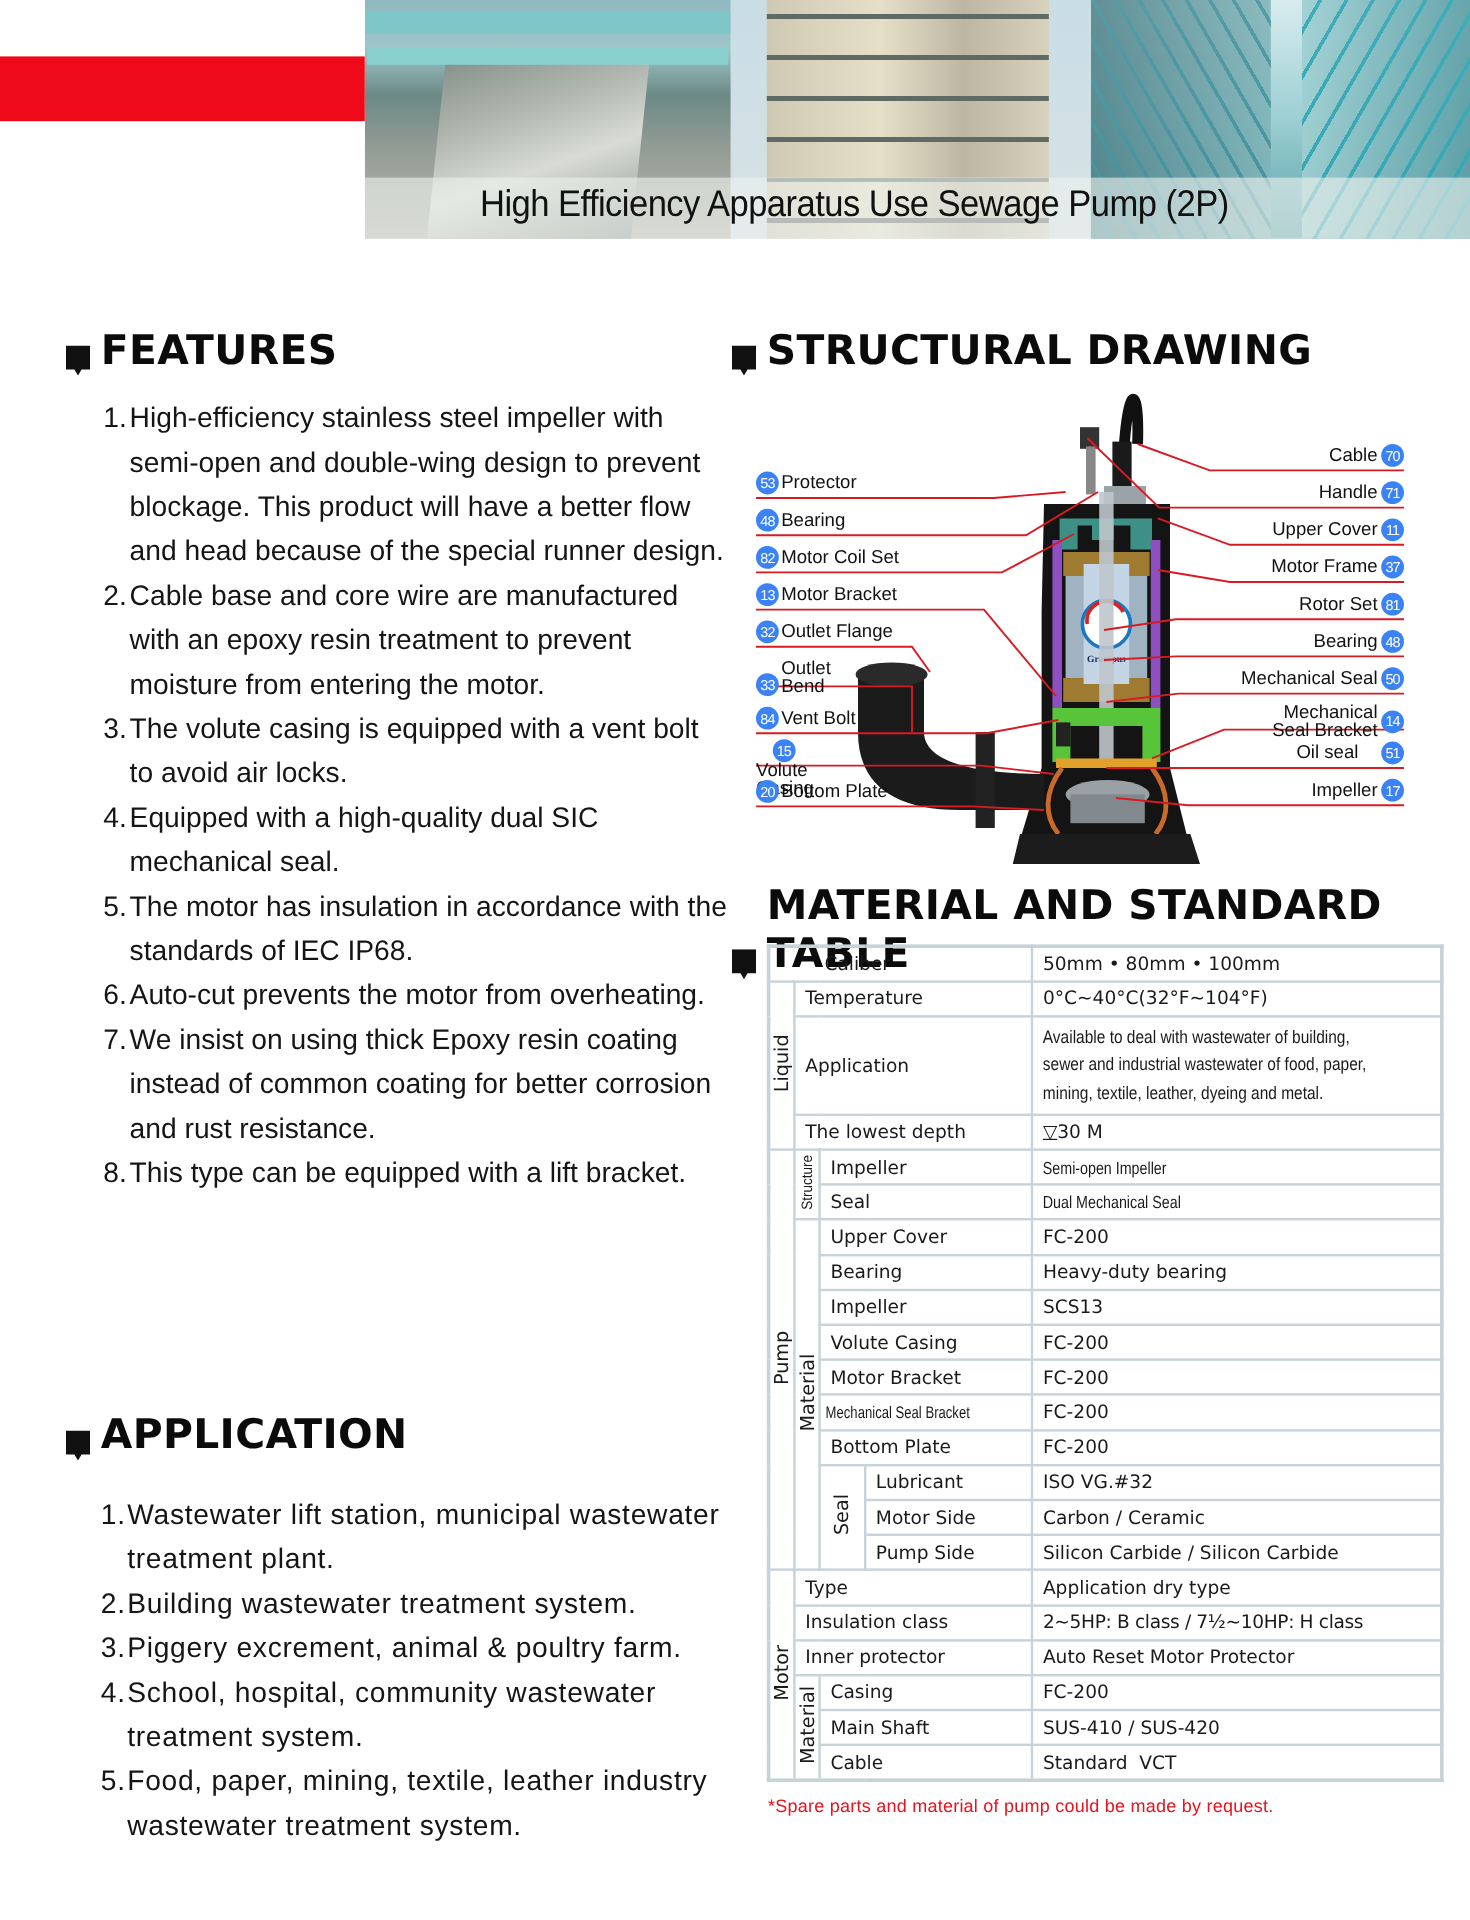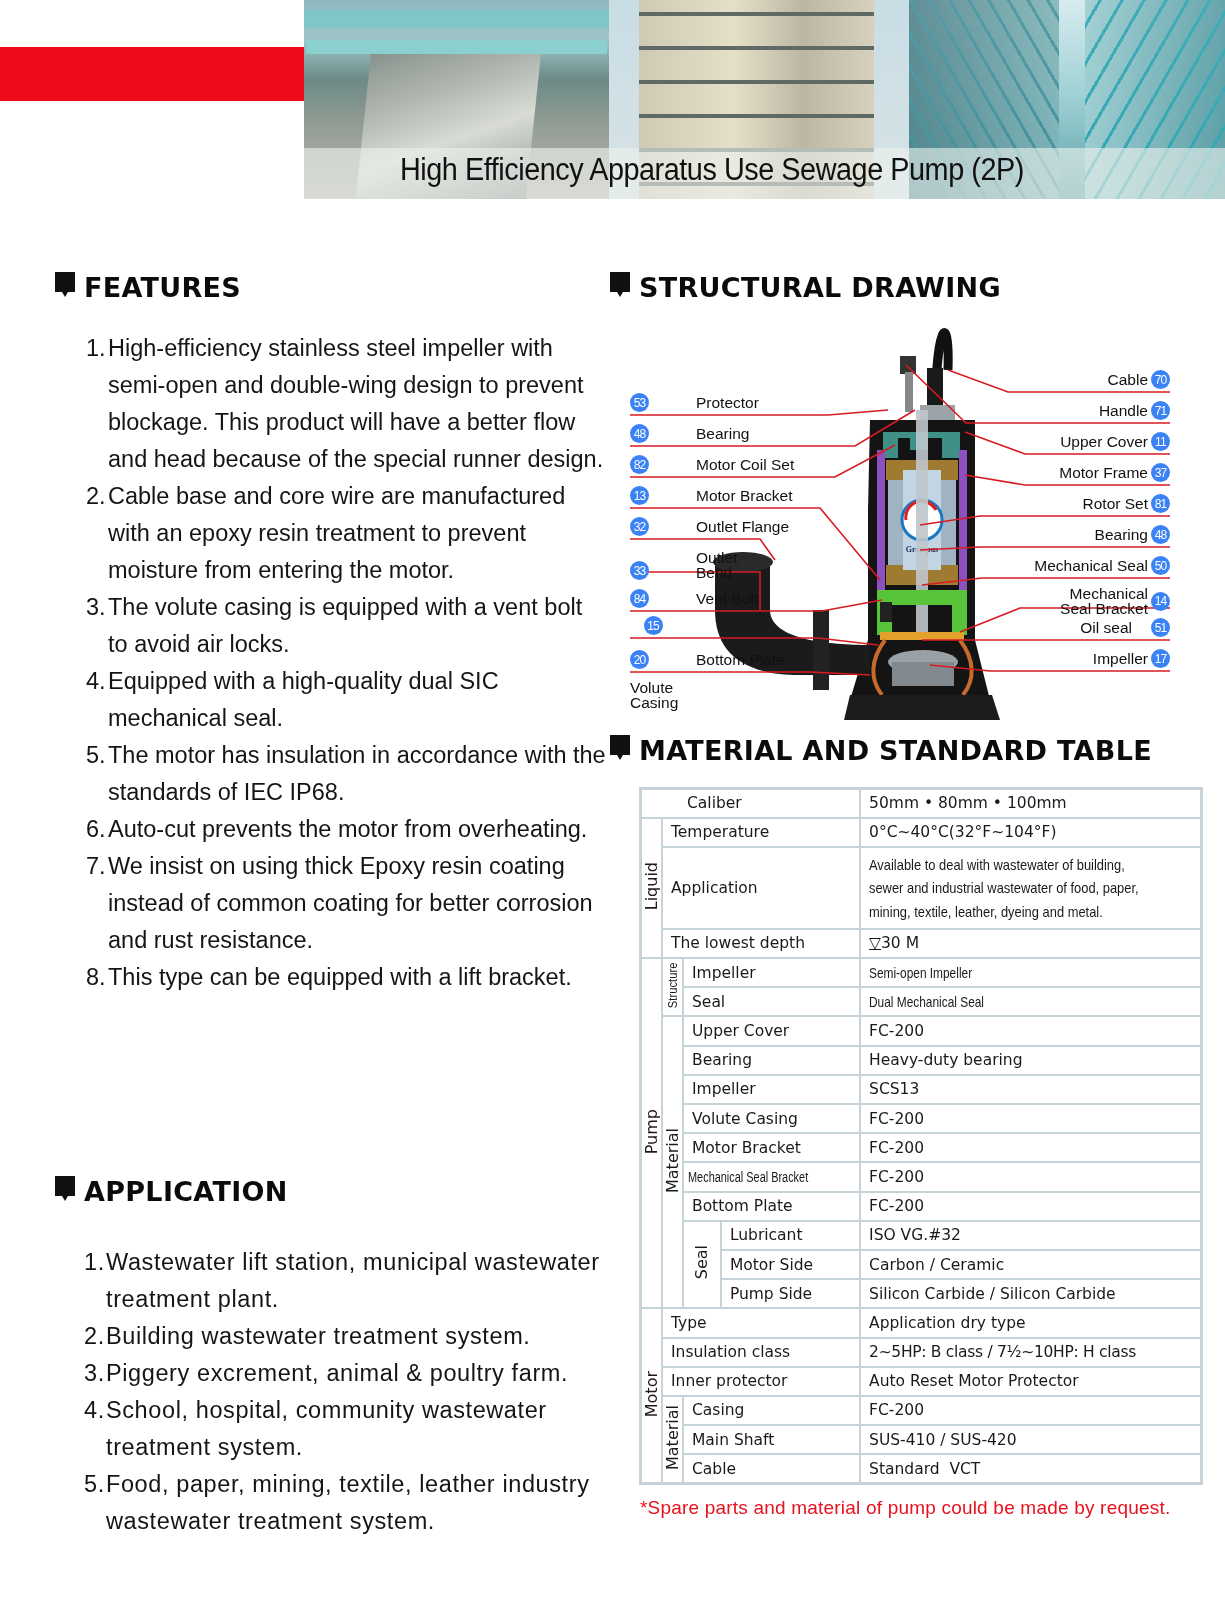--- a/index.html
+++ b/index.html
@@ -20,56 +20,56 @@
       linear-gradient(90deg, #cfc8b3, #e6dfc8 40%, #bdb6a3 70%, #d8d1bd); }
   .photo-3 { width: 316px; background: linear-gradient(180deg, #d8ecef 0%, #9ccfd3 50%, #5aa0a6 100%); }
   .photo-3::before { content: ""; position: absolute; left: 0; top: 0; width: 150px; height: 199px;
     background: repeating-linear-gradient(60deg, transparent 0 14px, #3e8e99 14px 17px), linear-gradient(90deg, #4d7f86, #7fb3b7); opacity: 0.85; }
   .photo-3::after { content: ""; position: absolute; right: 0; top: 0; width: 140px; height: 199px;
     background: repeating-linear-gradient(-60deg, transparent 0 16px, #2fa6b4 16px 19px), linear-gradient(90deg, #9fcfd2, #5b9ea5); opacity: 0.9; }
   .banner-strip { position: absolute; left: 304px; top: 148px; width: 921px; height: 51px; background: rgba(235,240,238,0.62); }
   .banner-title { position: absolute; left: 400px; top: 152px; font-family: "Liberation Sans Narrow", "Liberation Sans", sans-serif; font-size: 31px; font-weight: 400; color: #111; letter-spacing: -0.5px; transform: scaleX(0.93); transform-origin: left top; white-space: nowrap; }
 
   
-  .sec-head { position: absolute; display: flex; align-items: flex-start; font-family: "DejaVu Sans", sans-serif; font-weight: bold; font-size: 27px; color: #0b0b0b; letter-spacing: 0.3px; }
+  .sec-head { position: absolute; display: flex; align-items: flex-end; font-family: "DejaVu Sans", sans-serif; font-weight: bold; font-size: 34px; color: #0b0b0b; letter-spacing: 0.3px; }
   .sec-icon { width: 20px; height: 24px; margin-right: 9px; position: relative; }
   .sec-icon svg { display: block; }
 
   
   .list { position: absolute; font-family: "Liberation Sans", sans-serif; font-size: 23.5px; line-height: 37px; color: #151515; }
   .list-item { display: flex; }
   .list-num { width: 22px; flex: none; }
   .list-text { flex: 1; }
   .features-list { left: 86px; top: 330px; width: 520px; }
   .application-list { left: 84px; top: 1244px; width: 520px; letter-spacing: 0.6px; }
 
   
   .drawing { position: absolute; left: 630px; top: 310px; width: 540px; height: 410px; }
   .callout { position: absolute; display: flex; align-items: center; font-size: 15.5px; color: #111; white-space: nowrap; }
-  .callout.left { left: 0; gap: 45px; }
+  .callout.left { left: 0; }
   .callout.right { right: 0; justify-content: flex-end; text-align: right; }
   .badge { width: 19px; height: 19px; border-radius: 50%; background: #3b82f6; color: #fff; font-size: 12px; display: inline-flex; align-items: center; justify-content: center; letter-spacing: -0.8px; flex: none; }
   .callout.left .badge { margin-right: 2px; }
   .callout.right .badge { margin-left: 3px; }
   .callout .twoline { line-height: 15px; display: inline-block; }
   .drawing svg.lines { position: absolute; left: 0; top: 0; }
 
   
   .mat-table { position: absolute; left: 639px; top: 787px; width: 528px; border-collapse: collapse; border: 3px solid #c6d3d8; font-family: "DejaVu Sans", sans-serif; font-size: 15.5px; color: #1a1a1a; }
   .mat-table td { border: 2px solid #c6d3d8; padding: 0 17px 0 8px; height: 29.2px; vertical-align: middle; white-space: nowrap; }
   .mat-table td.grp { padding: 0; text-align: center; }
   .vert { writing-mode: vertical-rl; transform: rotate(180deg); display: inline-block; white-space: nowrap; }
   .vert.big { font-size: 16px; }
   .vert.small { font-size: 12.5px; font-family: "Liberation Sans", sans-serif; transform: rotate(180deg) scaleY(0.9); }
   .mat-table td.val { font-size: 15.5px; }
   .narrow { font-family: "Liberation Sans", sans-serif; font-size: 14.5px; transform: scaleX(0.82); transform-origin: left center; display: inline-block; }
   .tiny-narrow { font-family: "Liberation Sans", sans-serif; font-size: 14px; transform: scaleX(0.78); transform-origin: left center; display: inline-block; }
   .app-val { font-family: "Liberation Sans", sans-serif; font-size: 15px; line-height: 23.5px; padding-top: 2px; padding-bottom: 2px; }
   .app-val span { display: inline-block; transform: scaleX(0.86); transform-origin: left center; white-space: nowrap; }
-  .footnote { position: absolute; left: 640px; top: 1497px; font-size: 19px; color: #e8111c; letter-spacing: 0.2px; white-space: nowrap; }
+  .footnote { position: absolute; left: 640px; top: 1497px; font-size: 15px; color: #e8111c; letter-spacing: 0.2px; white-space: nowrap; }
 </style>
 </head>
 <body>
 
 <div class="red-bar"></div>
 <div class="banner">
   <div class="photo photo-1"></div>
   <div class="photo photo-2"></div>
   <div class="photo photo-3"></div>
 </div>

